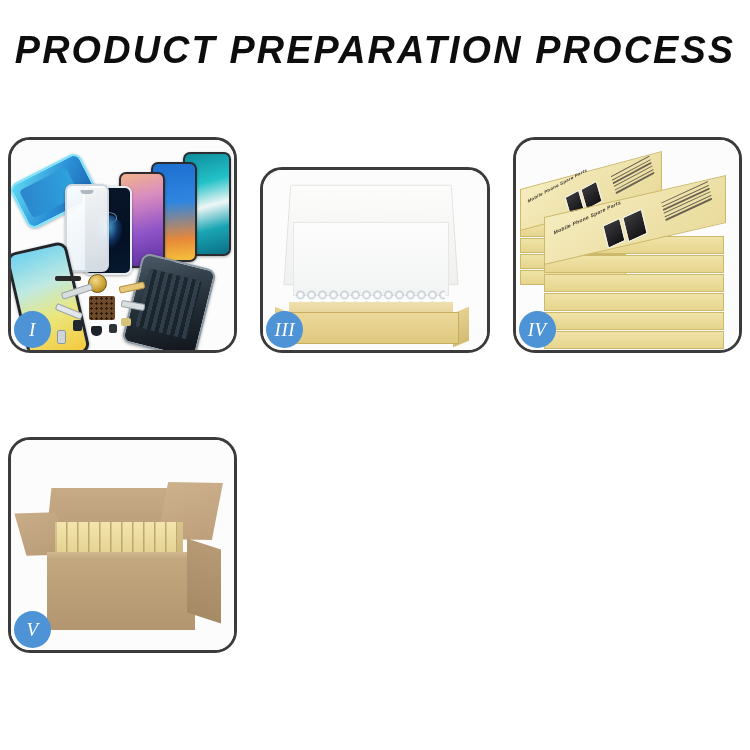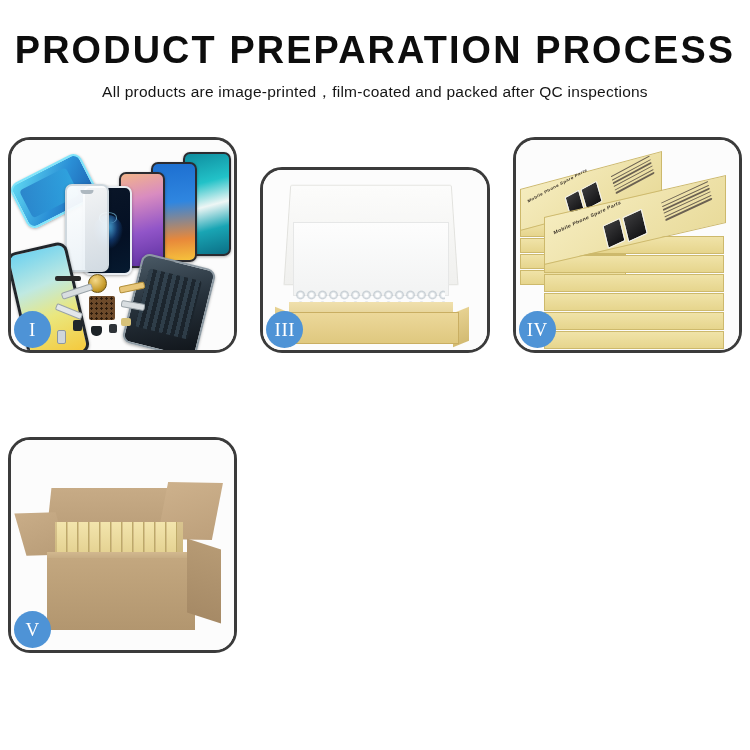--- a/index.html
+++ b/index.html
@@ -2,21 +2,21 @@
 <html><head>
 <meta charset="utf-8">
 <style>
   html,body{margin:0;padding:0;}
   body{
     width:750px;height:750px;
     background:#ffffff;
     font-family:"Liberation Sans", sans-serif;
     overflow:hidden;
   }
-  .page{position:relative;width:750px;height:710px;}
+  .page{position:relative;width:750px;height:710px;font-style:italic;}
 
   
   .header{padding-top:30px;text-align:center;}
   .title{
     font-size:39px;font-weight:700;color:#0d0d0d;
     letter-spacing:2.2px;line-height:1;
     font-family:"Liberation Sans", sans-serif;
     transform:scaleX(0.97);
   }
   .subtitle{
@@ -233,21 +233,20 @@
   .c6-tab2{position:absolute;left:42px;top:152px;width:16px;height:14px;
     background:#b39670;opacity:.8;}
 </style>
 </head>
 <body>
 
 <div class="page">
 
   <div class="header">
     <div class="title">PRODUCT PREPARATION PROCESS</div>
-    <div class="subtitle">All products are image-printed，film-coated and packed after QC inspections</div>
   </div>
 
   <div class="grid">
 
     <div class="panel p1">
       <div class="scene">
         <div class="ph ph-a"></div>
         <div class="ph ph-f"></div>
         <div class="ph ph-e"></div>
         <div class="ph ph-d"></div>

